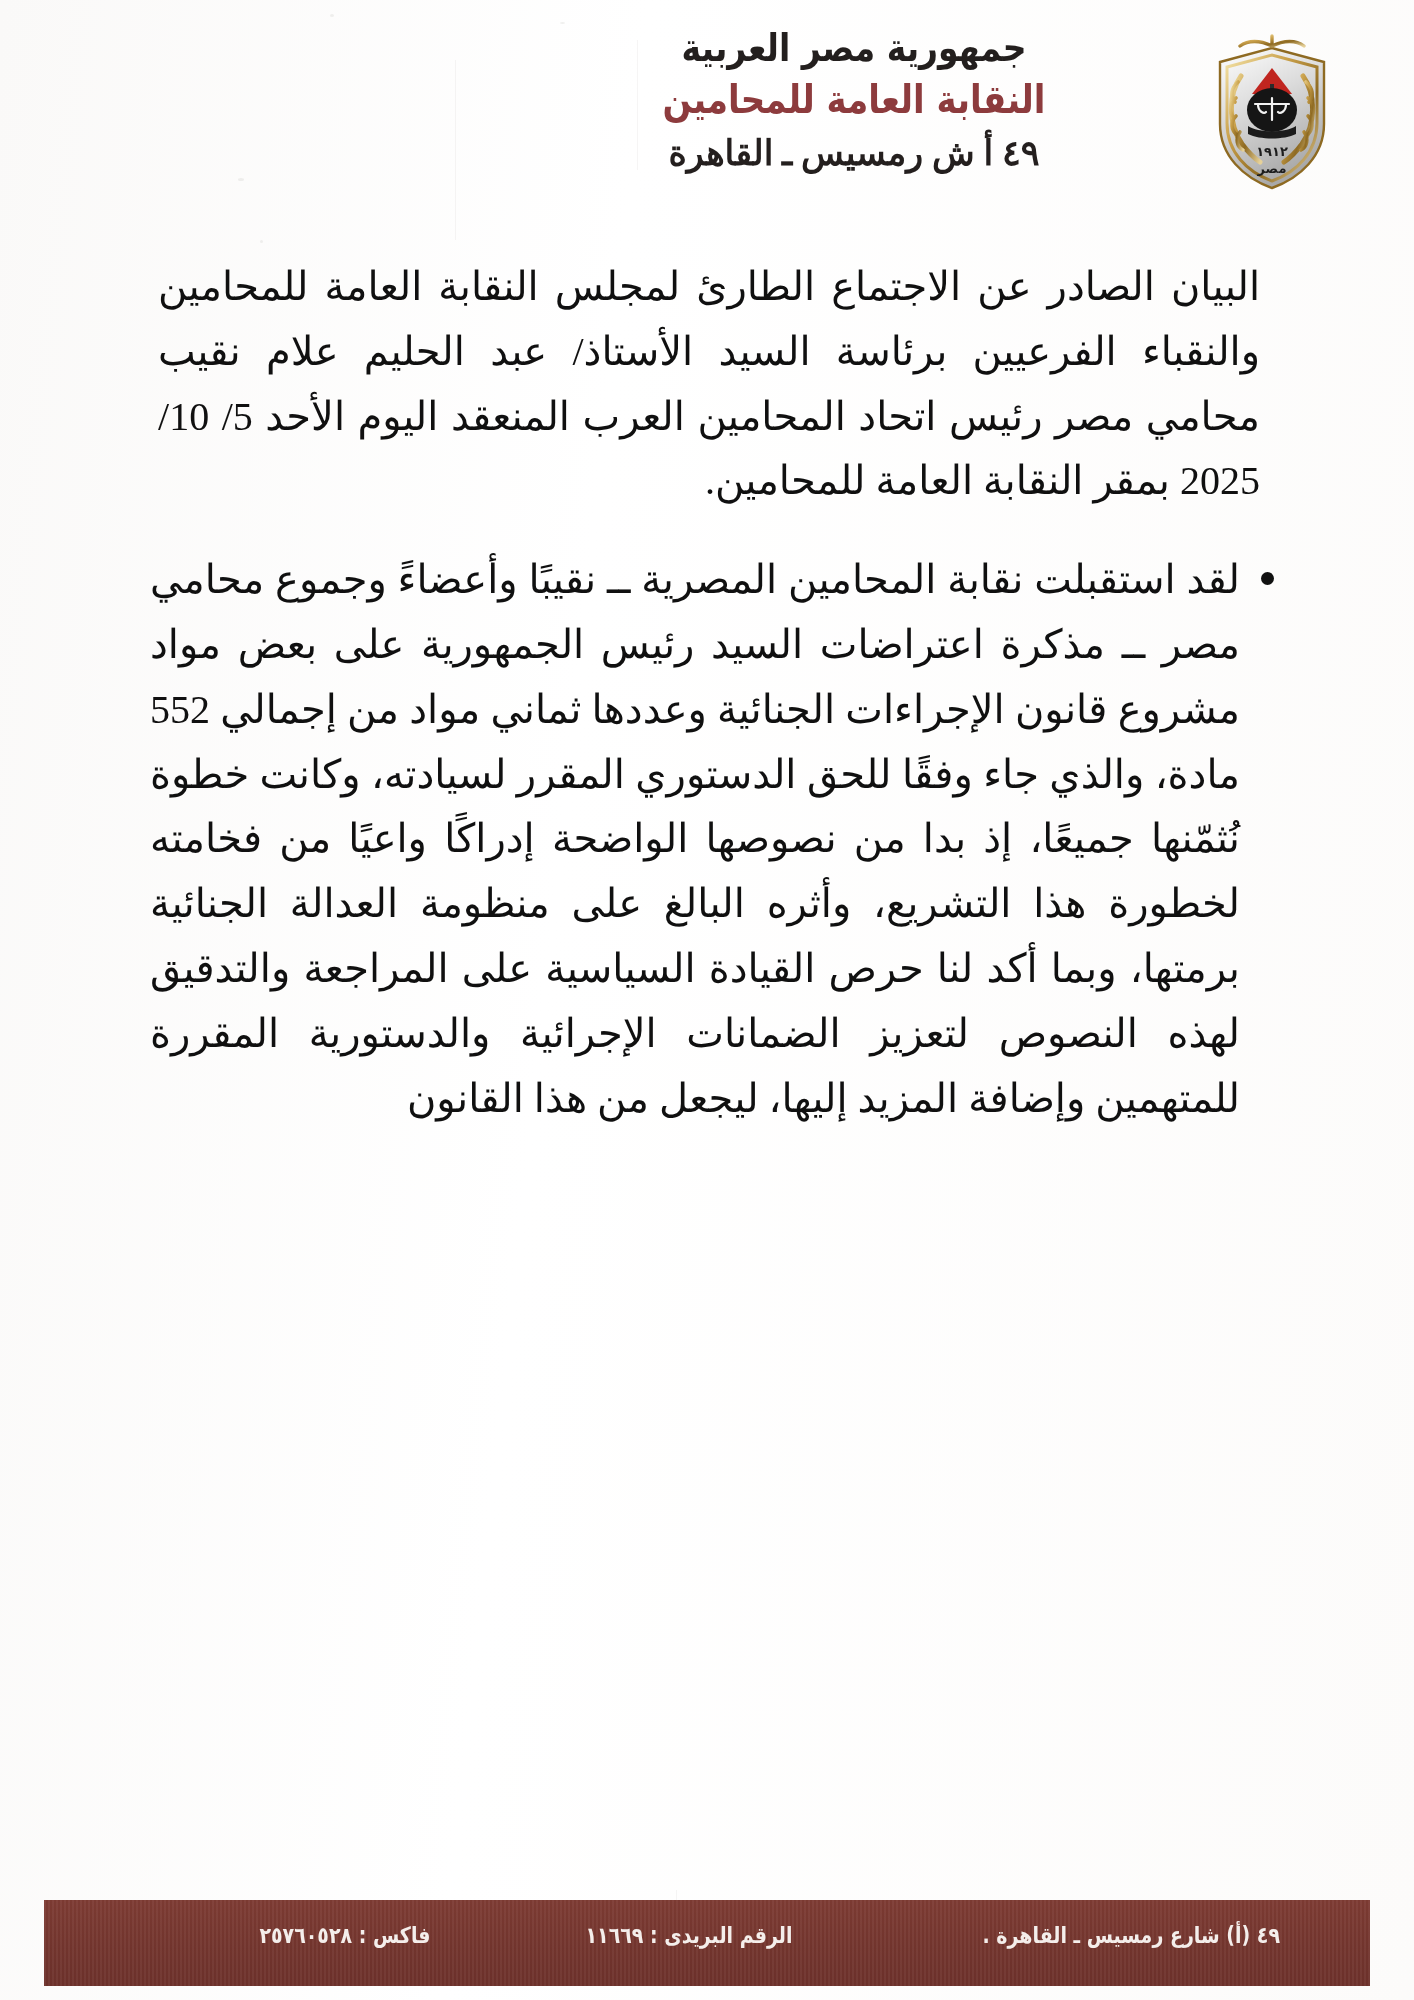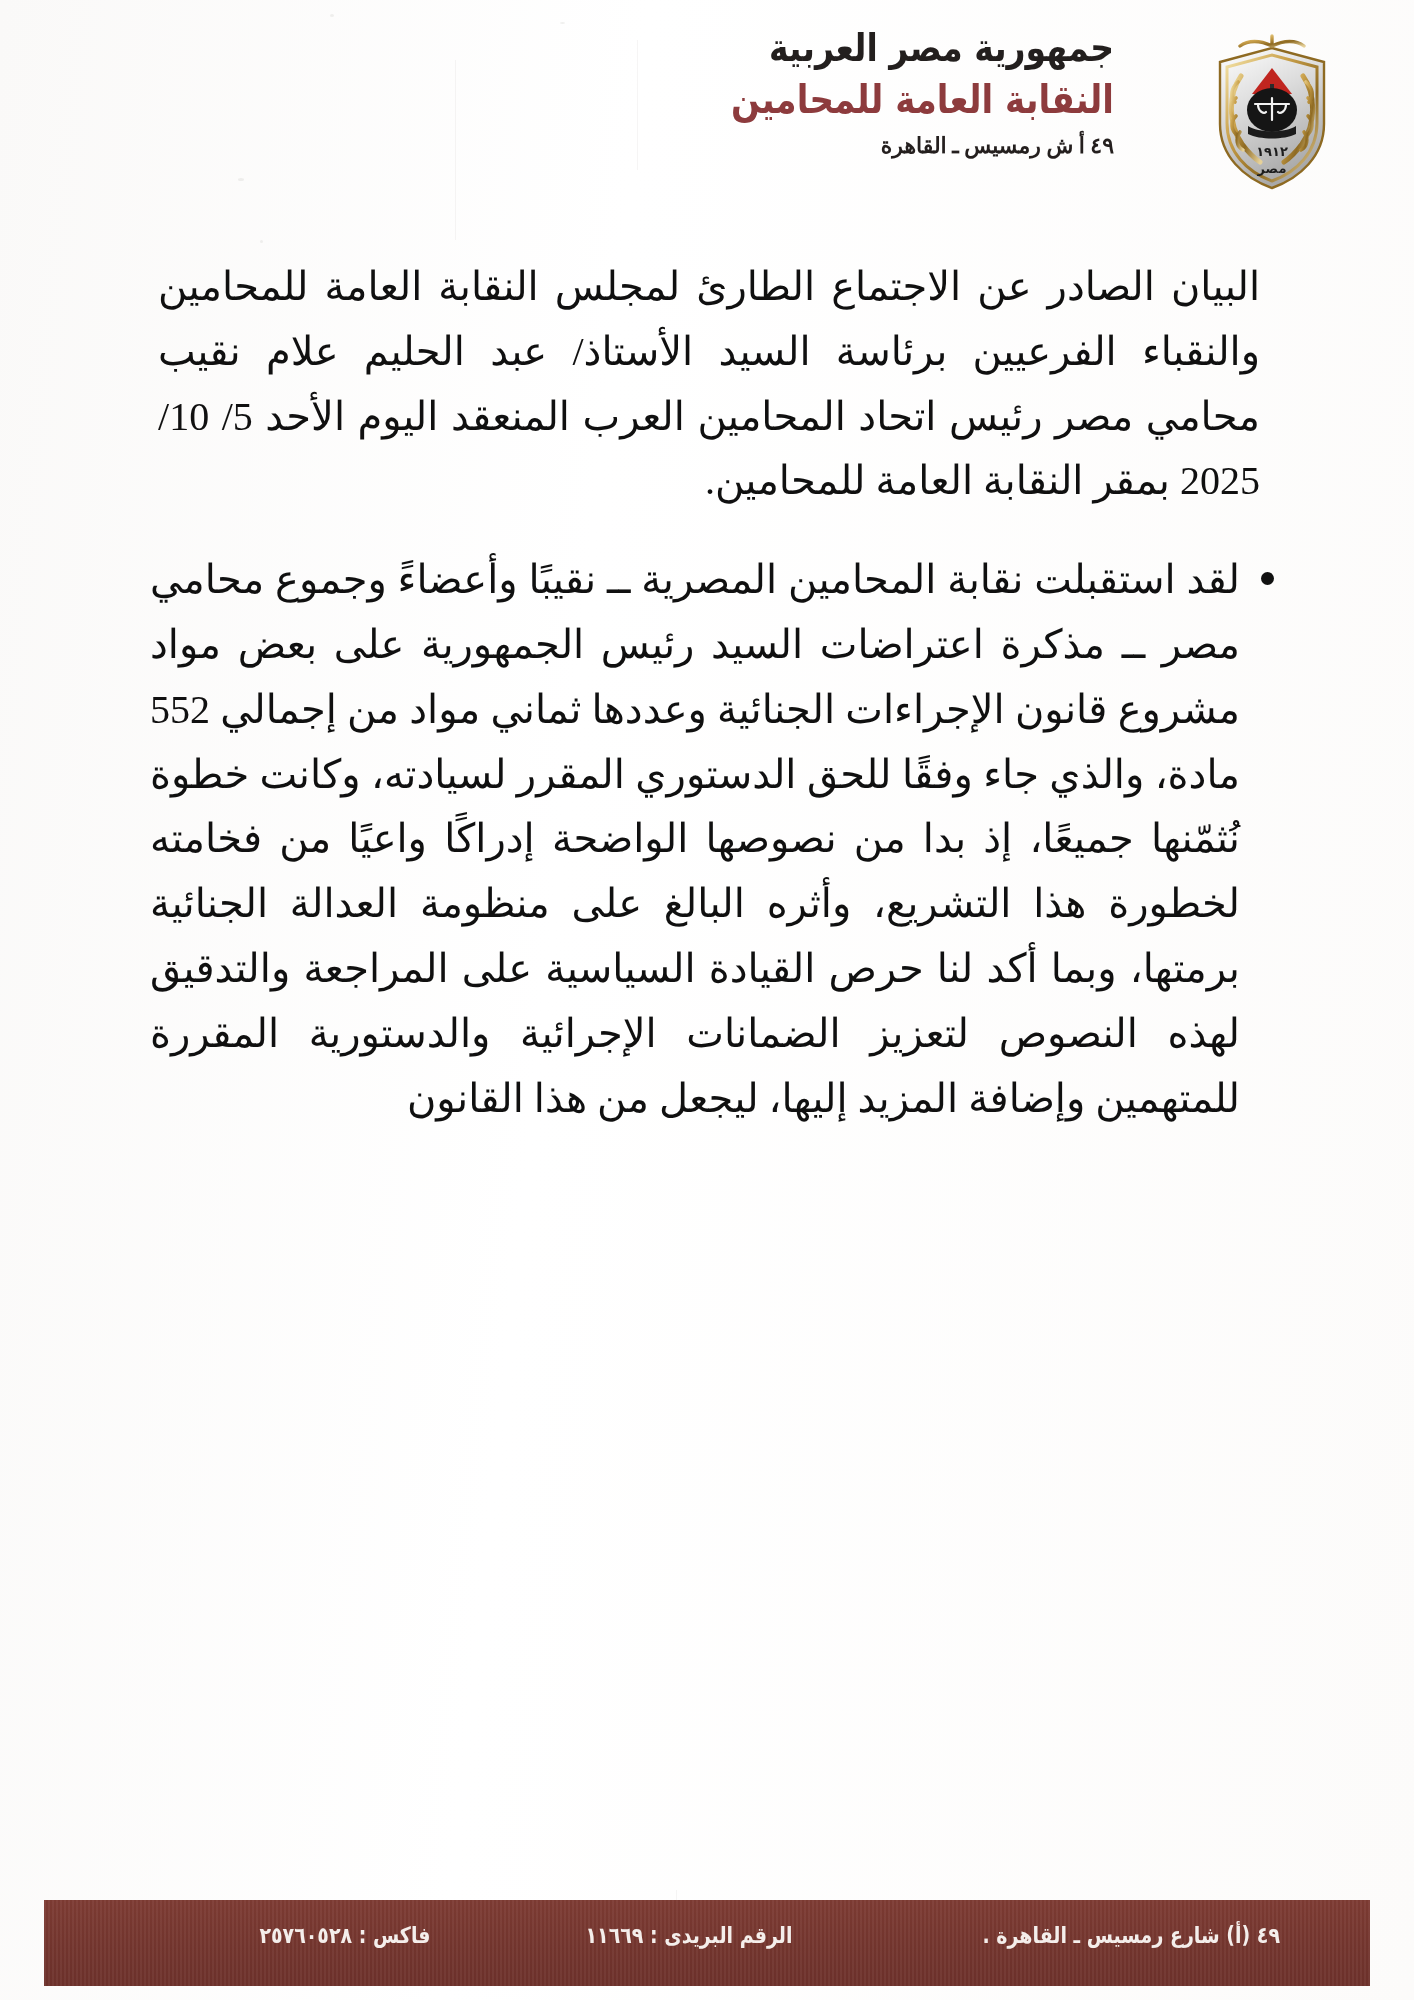--- a/index.html
+++ b/index.html
@@ -51,21 +51,21 @@
     height:160px;
   }
   .emblem-svg { display:block; width:128px; height:160px; }
 
   
   .lh-text {
     position:absolute;
     top:26px;
     right:300px;
     width:520px;
-    text-align:right;
+    text-align:center;
     direction:rtl;
   }
   .lh-line1 {
     font-family:"DejaVu Sans", sans-serif;
     font-weight:700;
     font-size:33px;
     color:#231f1e;
     letter-spacing:-0.5px;
     line-height:1.18;
     transform:scaleY(1.16);
@@ -78,21 +78,21 @@
     color:#8d3b3d;
     letter-spacing:-0.5px;
     line-height:1.18;
     margin-top:11px;
     transform:scaleY(1.16);
     transform-origin:center top;
   }
   .lh-line3 {
     font-family:"Liberation Serif", serif;
     font-weight:700;
-    font-size:22px;
+    font-size:35px;
     color:#241f1e;
     line-height:1.2;
     margin-top:17px;
   }
 
   
   .content {
     position:absolute;
     top:255px;
     right:140px;

